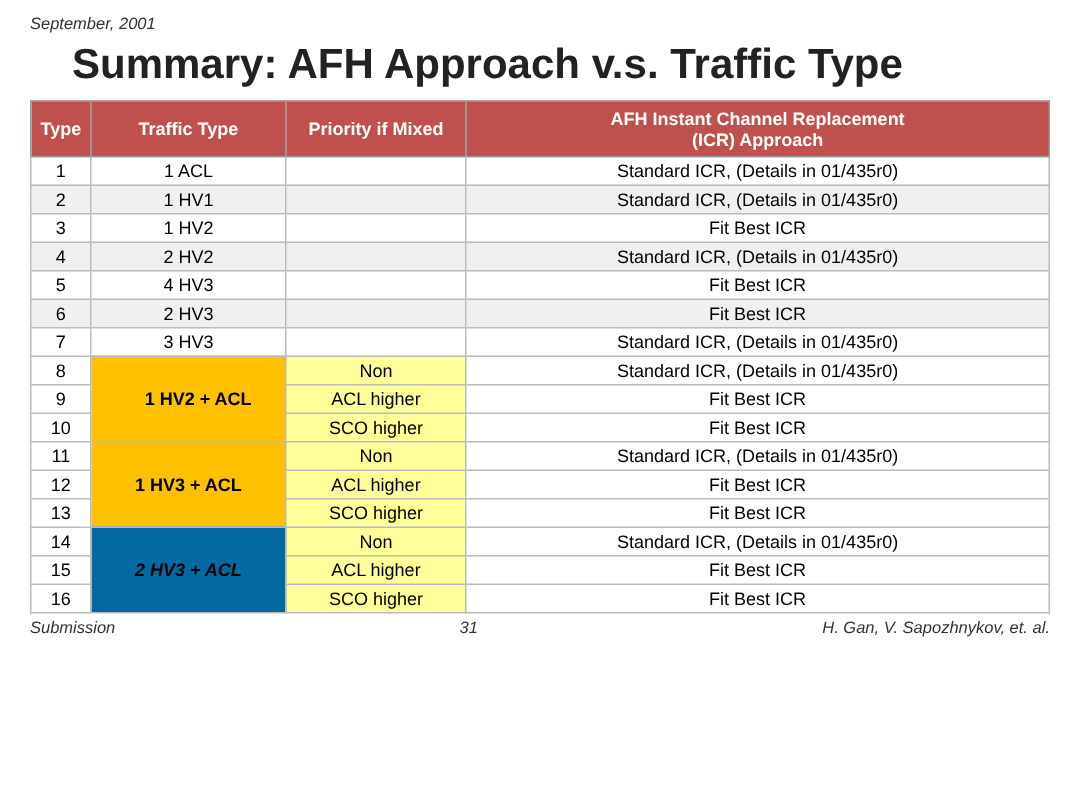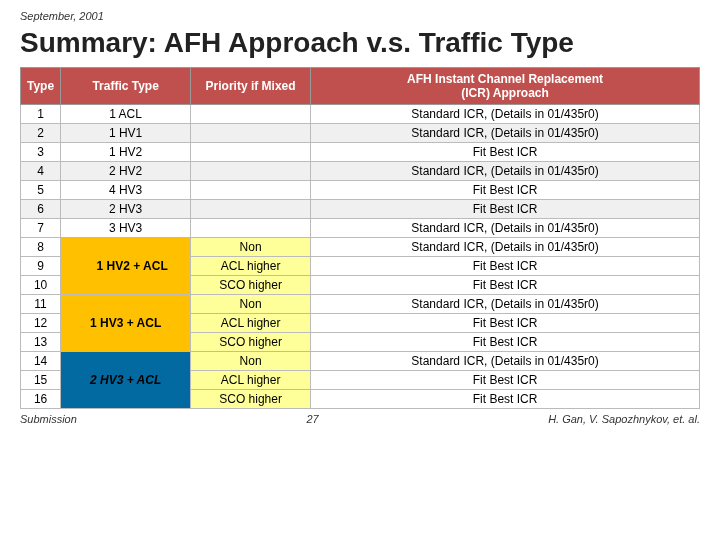--- a/index.html
+++ b/index.html
@@ -24,20 +24,21 @@
       margin-bottom: 6px;
       font-style: italic;
       gap: 36px;
     }
     .page-title {
       font-size: 28px;
       font-weight: bold;
       color: #222;
       margin-bottom: 8px;
       line-height: 1.1;
+      margin-left: 28px;
     }
     table {
       width: 100%;
       border-collapse: collapse;
       font-size: 12px;
     }
     th {
       background-color: #c0504d;
       color: #fff;
       font-weight: bold;
@@ -172,16 +173,16 @@
         <tr>
           <td>16</td>
           <td style="background-color: rgb(255, 255, 153);">SCO higher</td>
           <td>Fit Best ICR</td>
         </tr>
       </tbody>
   </table>
 
   <div class="footer-bar">
     <span>Submission</span>
-    <span>27</span>
+    <span>31</span>
     <span>H. Gan, V. Sapozhnykov, et. al.</span>
   </div>
 </div>
 
 </body></html>

